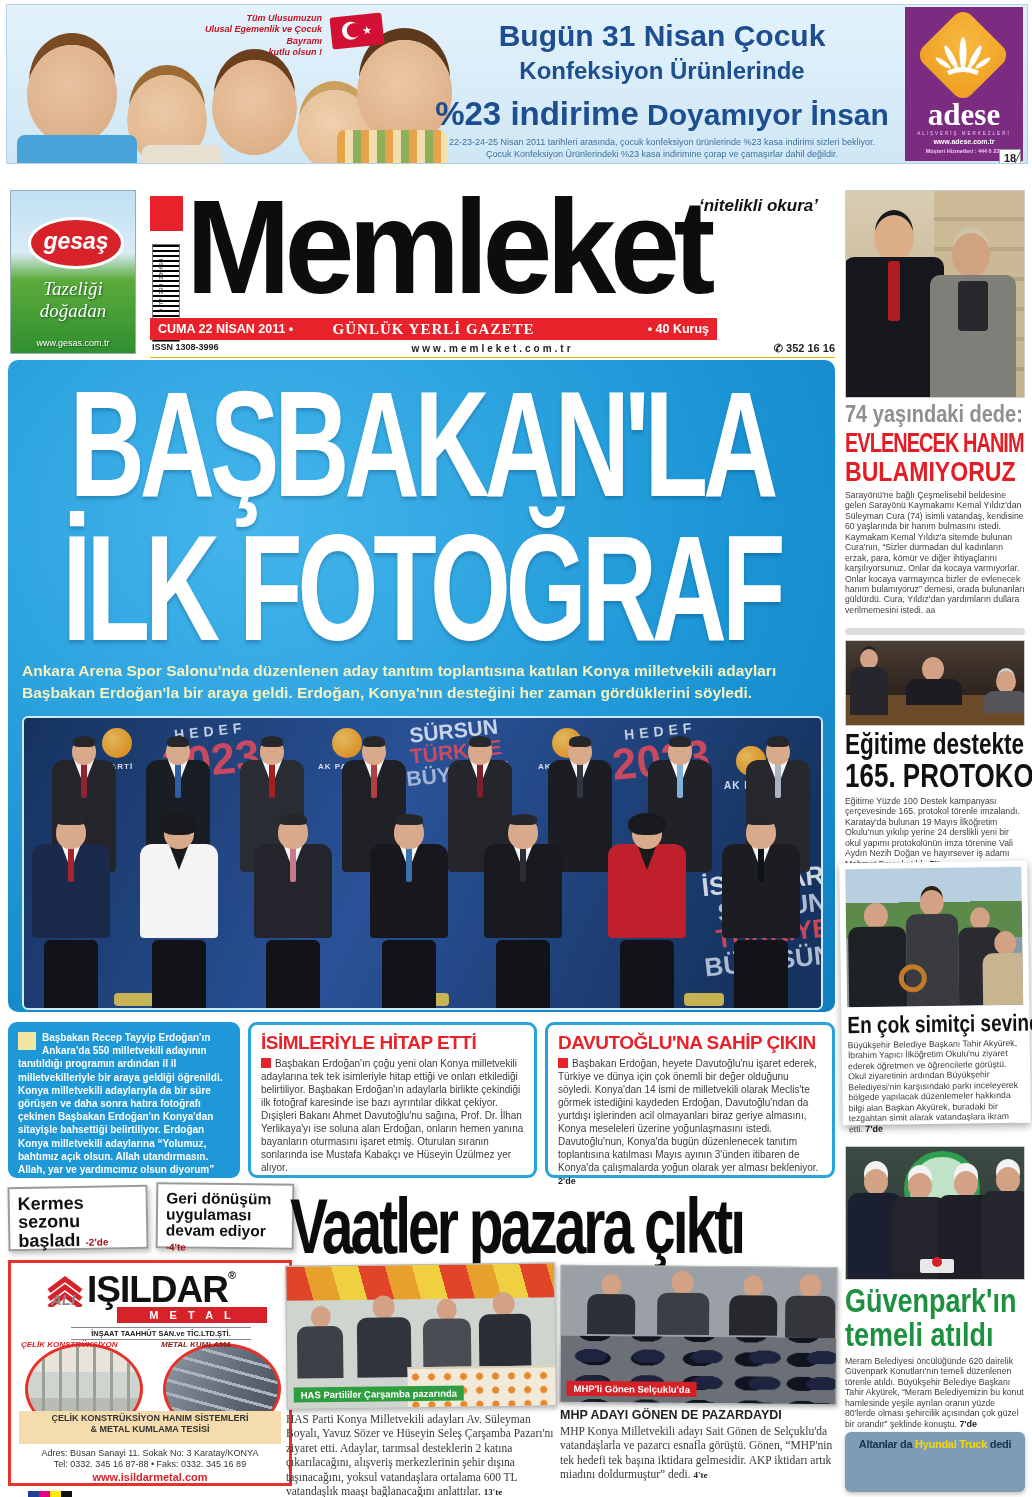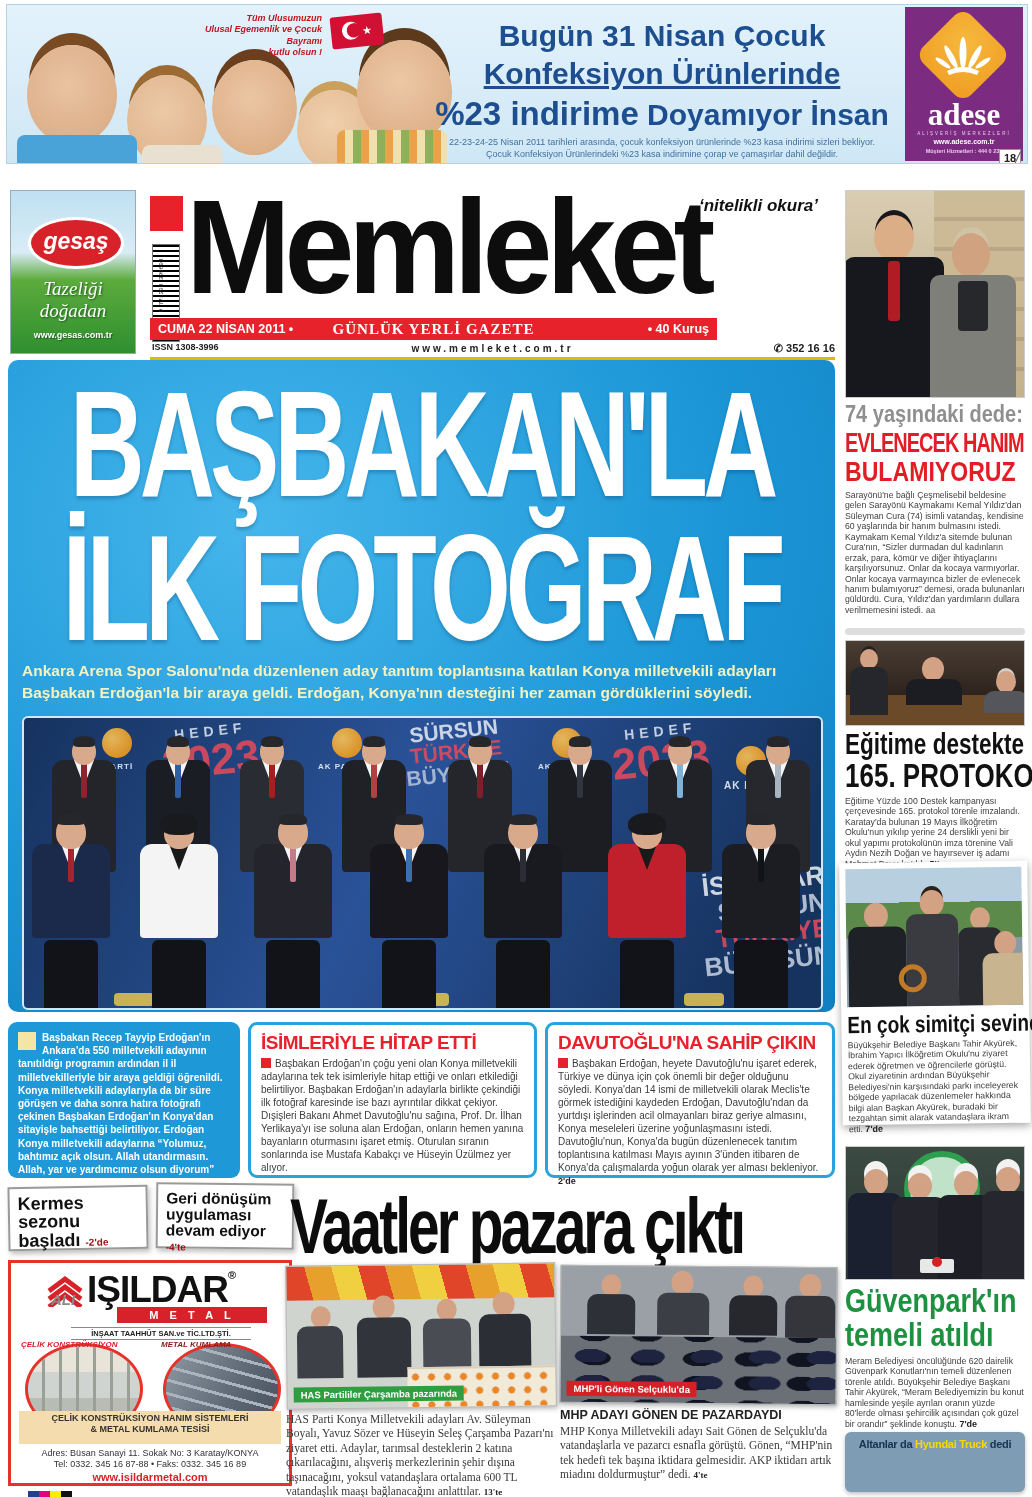--- a/index.html
+++ b/index.html
@@ -17,31 +17,31 @@
   .adese-word{position:absolute;left:0;right:0;top:92px;color:#fff;font-family:"Liberation Serif",serif;font-weight:bold;font-size:31px;line-height:1;}
   .adese-sub{position:absolute;left:0;right:0;top:124px;color:#e9c7ea;font-size:4.5px;letter-spacing:2px;}
   .adese-url{position:absolute;left:0;right:0;top:131px;color:#fff;font-size:7px;font-weight:bold;}
   .adese-tel{position:absolute;left:0;right:0;top:141px;color:#e9c7ea;font-size:5.5px;font-weight:bold;}
   .corner18{right:6px;top:144px;width:20px;height:17px;background:#fff;border:1px solid #999;color:#222;font-size:11px;font-weight:bold;text-align:center;line-height:16px;}
   .corner18:after{content:"";position:absolute;right:2px;top:1px;width:1px;height:14px;background:#555;transform:rotate(25deg);}
   
   .gesas{left:10px;top:190px;width:124px;height:162px;background:linear-gradient(#bfe0f2 0%,#d9ecf6 38%,#5cab3c 55%,#2f8f2f 100%);border:1px solid #9ab;overflow:hidden;text-align:center;}
   .gesas-oval{position:absolute;left:17px;top:26px;width:90px;height:46px;background:#d7222a;border:3px solid #fff;border-radius:50%;color:#fff;font-weight:bold;font-style:italic;font-size:23px;line-height:42px;}
   .gesas-slogan{position:absolute;left:0;right:0;color:#fff;font-family:"Liberation Serif",serif;font-style:italic;font-size:19px;line-height:1;text-shadow:1px 1px 2px #1a5a1a;}
-  .gesas-url{position:absolute;left:0;right:0;bottom:13px;color:#fff;font-size:9px;font-weight:bold;text-shadow:1px 1px 1px #1a5a1a;}
+  .gesas-url{position:absolute;left:0;right:0;bottom:5px;color:#fff;font-size:9px;font-weight:normal;text-shadow:1px 1px 1px #1a5a1a;}
   .barcode{left:152px;top:244px;width:26px;height:96px;background:repeating-linear-gradient(#000 0 2px,#fff 2px 5px);border:1px solid #777;}
   .barcode-num{left:134px;top:282px;font-size:6px;font-family:"Liberation Mono",monospace;transform:rotate(-90deg);transform-origin:center;color:#222;}
   .logo-redsq{left:150px;top:196px;width:33px;height:35px;background:#e8222a;}
   .mast-title{left:186px;top:176px;width:660px;font-size:122px;font-weight:900;letter-spacing:-6px;color:#0d0d0d;transform:scale(1.03,1.1);transform-origin:left top;line-height:1.05;}
   .mast-tagline{left:600px;top:196px;width:218px;text-align:right;font-size:17px;font-weight:bold;font-style:italic;color:#111;}
   .redbar{left:150px;top:318px;width:567px;height:22px;background:#e8222a;color:#fff;}
   .redbar .l{position:absolute;left:8px;top:4px;font-size:12.5px;font-weight:bold;}
   .redbar .c{position:absolute;left:0;right:0;top:3px;text-align:center;font-family:"Liberation Serif",serif;font-weight:bold;font-size:15px;letter-spacing:1px;}
   .redbar .r{position:absolute;right:8px;top:4px;font-size:12.5px;font-weight:bold;}
-  .subline{left:150px;top:342px;width:685px;height:15px;border-bottom:3px solid #eab308;}
+  .subline{left:150px;top:342px;width:685px;height:15px;border-bottom:1px solid #eab308;}
   .subline .l{position:absolute;left:2px;top:0;font-size:9px;font-weight:bold;color:#222;}
   .subline .c{position:absolute;left:0;right:0;top:1px;text-align:center;font-size:10px;font-weight:bold;letter-spacing:3px;color:#222;}
   .subline .r{position:absolute;right:0;top:0;font-size:11px;font-weight:bold;color:#222;}
   
   .lead{left:8px;top:360px;width:827px;height:652px;border-radius:10px;background:radial-gradient(ellipse at 30% 25%,#45b6ec,#1d97d7 55%,#0f7fc0);overflow:hidden;}
   .lead-h{position:absolute;left:0;right:0;text-align:center;color:#fff;font-weight:900;font-size:104px;letter-spacing:-5px;line-height:1;transform:scaleY(1.45);transform-origin:top center;text-shadow:0 2px 3px rgba(0,40,70,.25);}
   .lead-deck{position:absolute;left:14px;right:14px;top:300px;height:56px;color:#f6f2bd;font-weight:bold;font-size:15.5px;line-height:1.45;overflow:hidden;}
   .gp{position:absolute;left:14px;top:356px;width:797px;height:290px;border:2px solid #cfe9f7;border-radius:6px;background:linear-gradient(115deg,#16335f,#2a5298 45%,#16335f 90%);overflow:hidden;}
   .gp-txt{position:absolute;font-weight:900;transform:rotate(-6deg);line-height:1.02;opacity:.85;}
   .bulb{position:absolute;width:30px;height:30px;border-radius:50%;background:radial-gradient(circle at 35% 35%,#f8c35a,#ef9b1f 70%);opacity:.9;}
@@ -109,21 +109,21 @@
       <span>Ulusal Egemenlik ve Çocuk Bayramı</span><br>
       <span>kutlu olsun !</span>
     </div>
     <svg class="abs" style="left:322px;top:6px;" width="56" height="40">
       <rect x="2" y="4" width="52" height="32" rx="3" fill="#d21034" transform="rotate(-6 28 20)"></rect>
       <circle cx="22" cy="19" r="9" fill="#fff" transform="rotate(-6 28 20)"></circle>
       <circle cx="25" cy="19" r="7.2" fill="#d21034" transform="rotate(-6 28 20)"></circle>
       <text x="33" y="24" font-size="11" fill="#fff" transform="rotate(-6 28 20)">★</text>
     </svg>
     <div class="abs ad-h" style="top:14px;font-size:30px;">Bugün 31 Nisan Çocuk</div>
-    <div class="abs ad-h" style="top:52px;font-size:30px;text-decoration:underline;">Konfeksiyon Ürünlerinde</div>
+    <div class="abs ad-h" style="top:52px;font-size:24px;">Konfeksiyon Ürünlerinde</div>
     <div class="abs ad-h" style="top:90px;font-size:30px;"><span style="font-weight:900;font-size:33px;">%23 indirime</span><span style="font-weight:600;"> Doyamıyor İnsan</span></div>
     <div class="abs ad-fine" style="top:132px;">22-23-24-25 Nisan 2011 tarihleri arasında, çocuk konfeksiyon ürünlerinde %23 kasa indirimi sizleri bekliyor.</div>
     <div class="abs ad-fine" style="top:144px;">Çocuk Konfeksiyon Ürünlerindeki %23 kasa indirimine çorap ve çamaşırlar dahil değildir.</div>
     <div class="abs adese">
       <div class="adese-diamond"></div>
       <svg class="abs" style="left:28px;top:20px;" width="60" height="58">
         <g fill="#fff">
             <ellipse cx="30" cy="26" rx="3.5" ry="16"></ellipse>
             <ellipse cx="18" cy="30" rx="3" ry="13" transform="rotate(-28 18 30)"></ellipse>
             <ellipse cx="42" cy="30" rx="3" ry="13" transform="rotate(28 42 30)"></ellipse>

